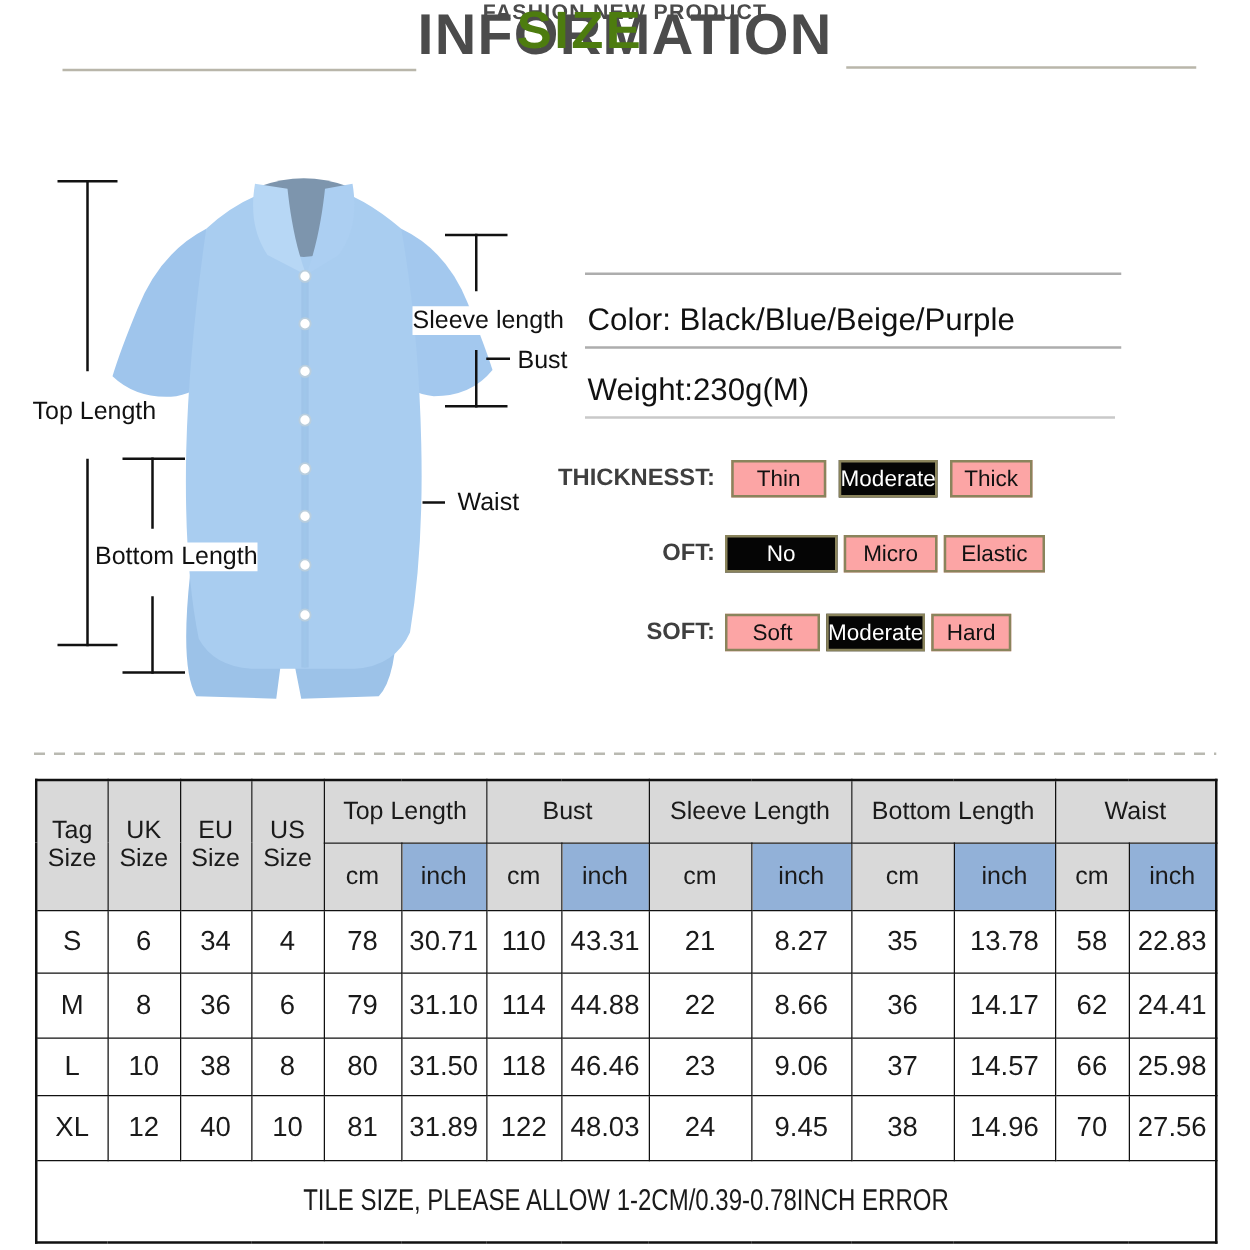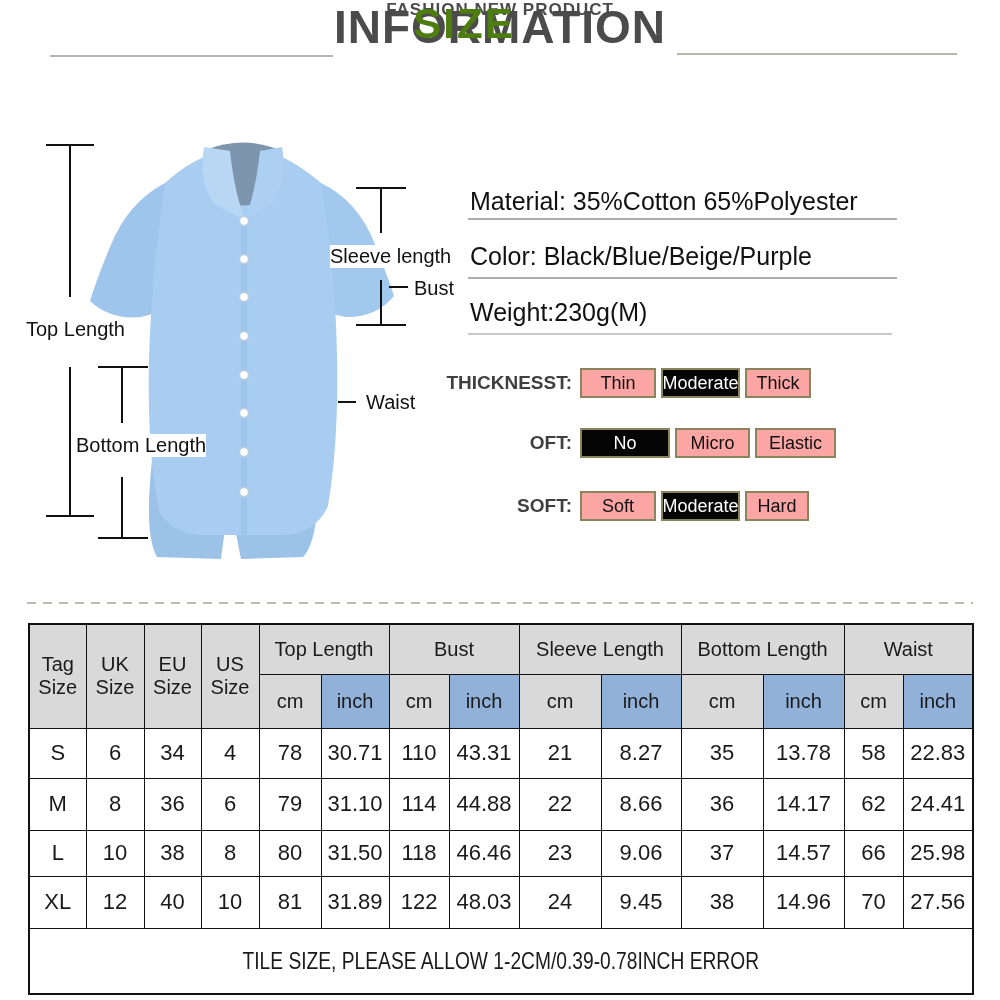--- a/index.html
+++ b/index.html
@@ -110,30 +110,29 @@
   <div>
     <div class="abs mline" style="left:389px;top:286px;width:19px;height:2px;"></div>
     <div class="abs mlabel" style="left:414px;top:277px;">Bust</div>
   </div>
 
   <div>
     <div class="abs mline" style="left:338px;top:401px;width:18px;height:2px;"></div>
     <div class="abs mlabel" style="left:366px;top:391px;">Waist</div>
   </div>
 
-  <div class="abs detail" style="left:470px;top:187px;">Material: 35%Cotton 65%Polyester</div>
   <div class="abs dline" style="left:468px;top:218px;width:429px;"></div>
 
   <div class="abs detail" style="left:470px;top:242px;">Color: Black/Blue/Beige/Purple</div>
   <div class="abs dline" style="left:468px;top:277px;width:429px;"></div>
 
   <div class="abs detail" style="left:470px;top:298px;">Weight:230g(M)</div>
   <div class="abs dline" style="left:468px;top:333px;width:424px;background:#c9c9c9;"></div>
 
-  <div class="abs attr-row" style="left:440px;top:368px;">
+  <div class="abs attr-row" style="left:440px;top:368px;gap:10px;">
     <div class="attr-label">THICKNESST:</div>
     <div class="chip" style="width:76px;">Thin</div>
     <div class="chip sel" style="width:79px;">Moderate</div>
     <div class="chip" style="width:66px;">Thick</div>
   </div>
 
   <div class="abs attr-row" style="left:440px;top:428px;">
     <div class="attr-label">OFT:</div>
     <div class="chip sel" style="width:90px;">No</div>
     <div class="chip" style="width:75px;">Micro</div>

